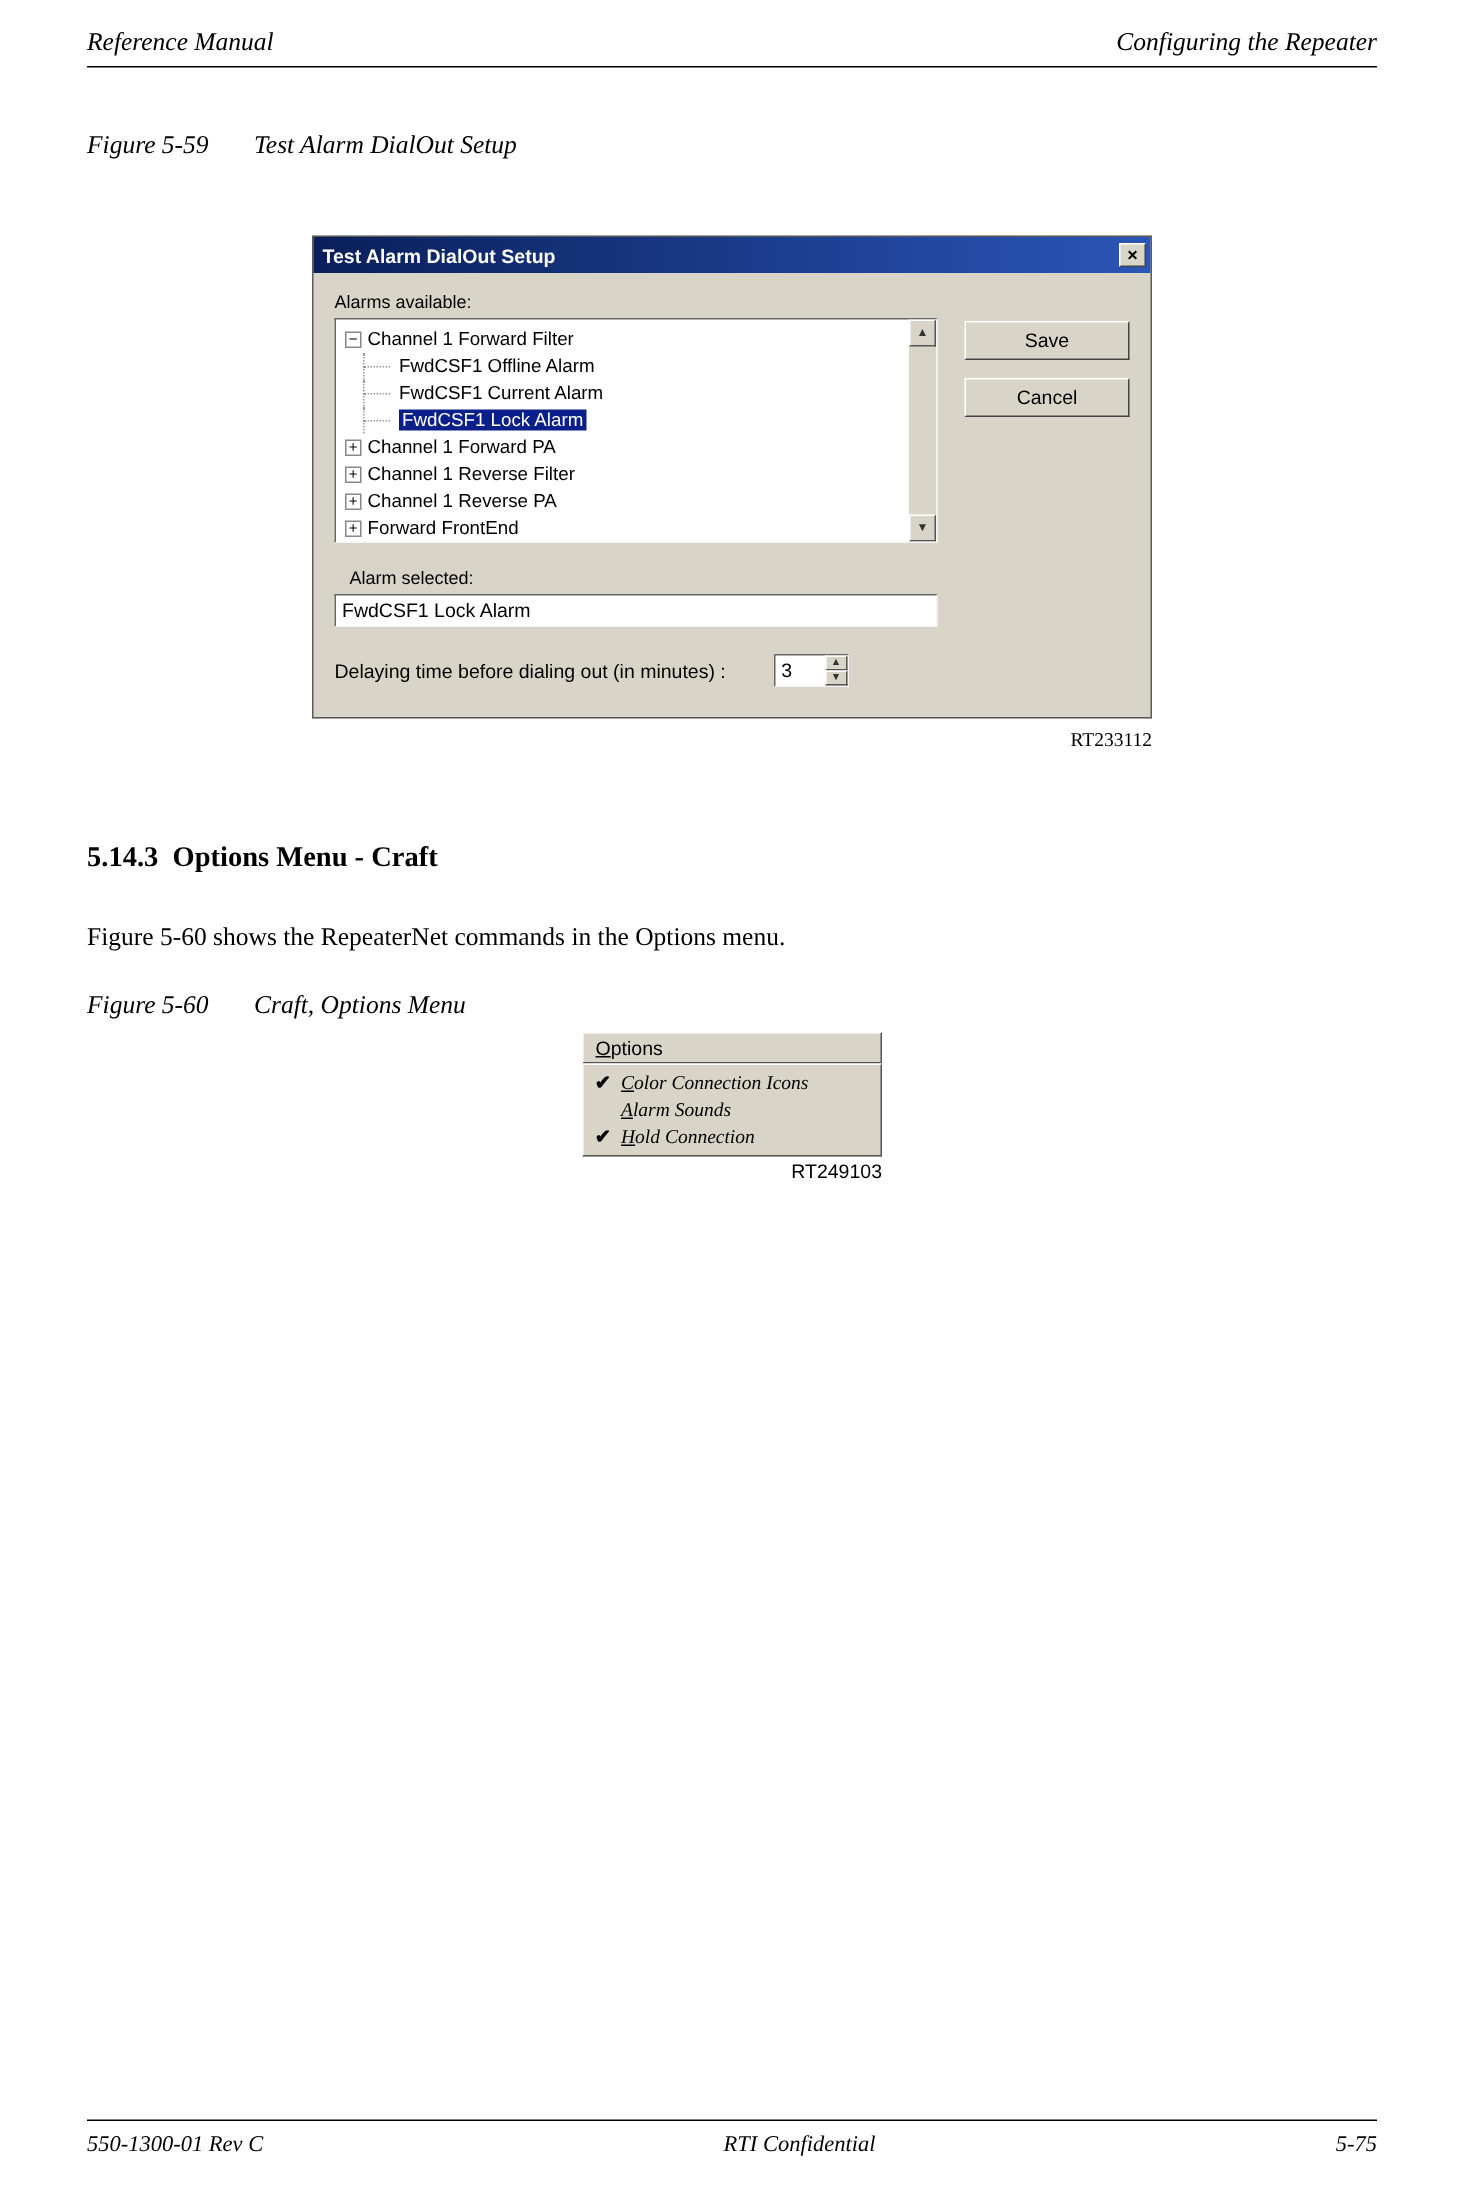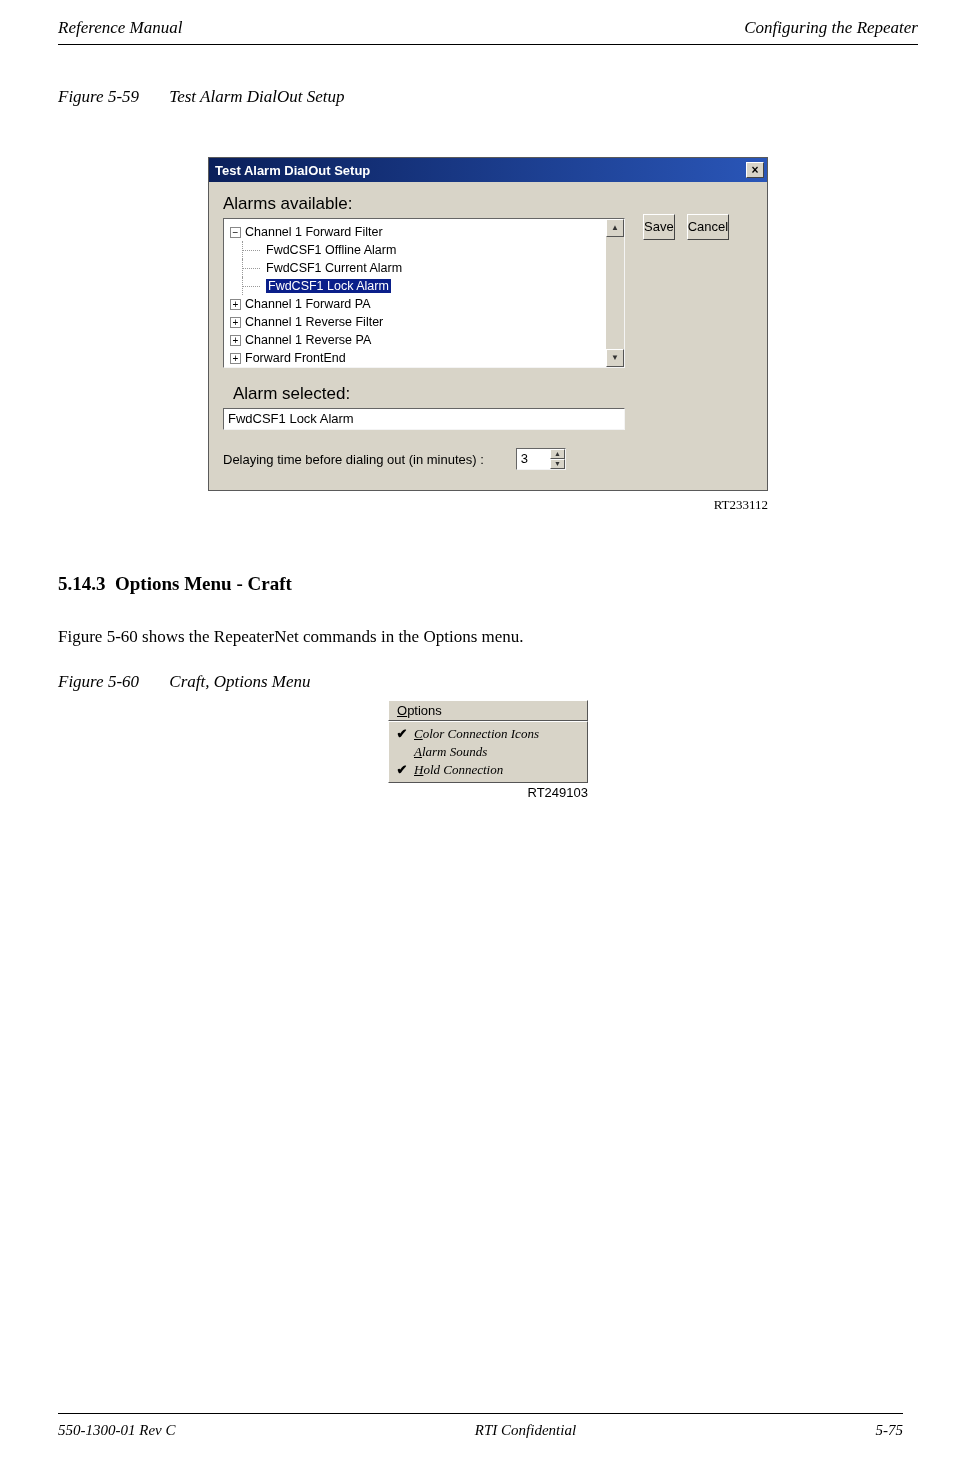--- a/index.html
+++ b/index.html
@@ -62,22 +62,22 @@
     font-size: 12px;
     text-align: center;
     line-height: 14px;
   }
   .dialog-body {
     padding: 12px 14px 20px 14px;
     display: flex;
     gap: 18px;
   }
   .left-col { flex: 1; }
-  .right-col { width: 110px; display: flex; gap: 12px; padding-top: 20px;}
-  .label { font-size: 17px; margin-bottom: 4px; }
+  .right-col { width: 110px; display: flex; flex-direction: column; gap: 12px; padding-top: 20px;}
+  .label { font-size: 12px; margin-bottom: 4px; }
   .tree-box {
     background: #fff;
     border-top: 1.5px solid #666;
     border-left: 1.5px solid #666;
     border-right: 1.5px solid #f4f4f4;
     border-bottom: 1.5px solid #f4f4f4;
     height: 150px;
     position: relative;
     padding: 4px 2px;
     font-size: 12.5px;
@@ -248,21 +248,21 @@
   .check-col { width: 16px; text-align:center; font-style: normal; font-weight: bold; font-family: Arial;}
   .menu-item .ul { text-decoration: underline; font-style: italic;}
   .img-code2 {
     text-align: right;
     font-family: Arial, sans-serif;
     font-size: 13px;
     margin-top: 2px;
   }
   .footer {
     position: absolute;
-    left: 58px; right: 73px; bottom: 26px;
+    left: 58px; right: 58px; bottom: 26px;
     border-top: 1.5px solid #000;
     padding-top: 8px;
     display: flex;
     justify-content: space-between;
     font-style: italic;
     font-size: 15px;
   }
 </style>
 </head>
 <body>

